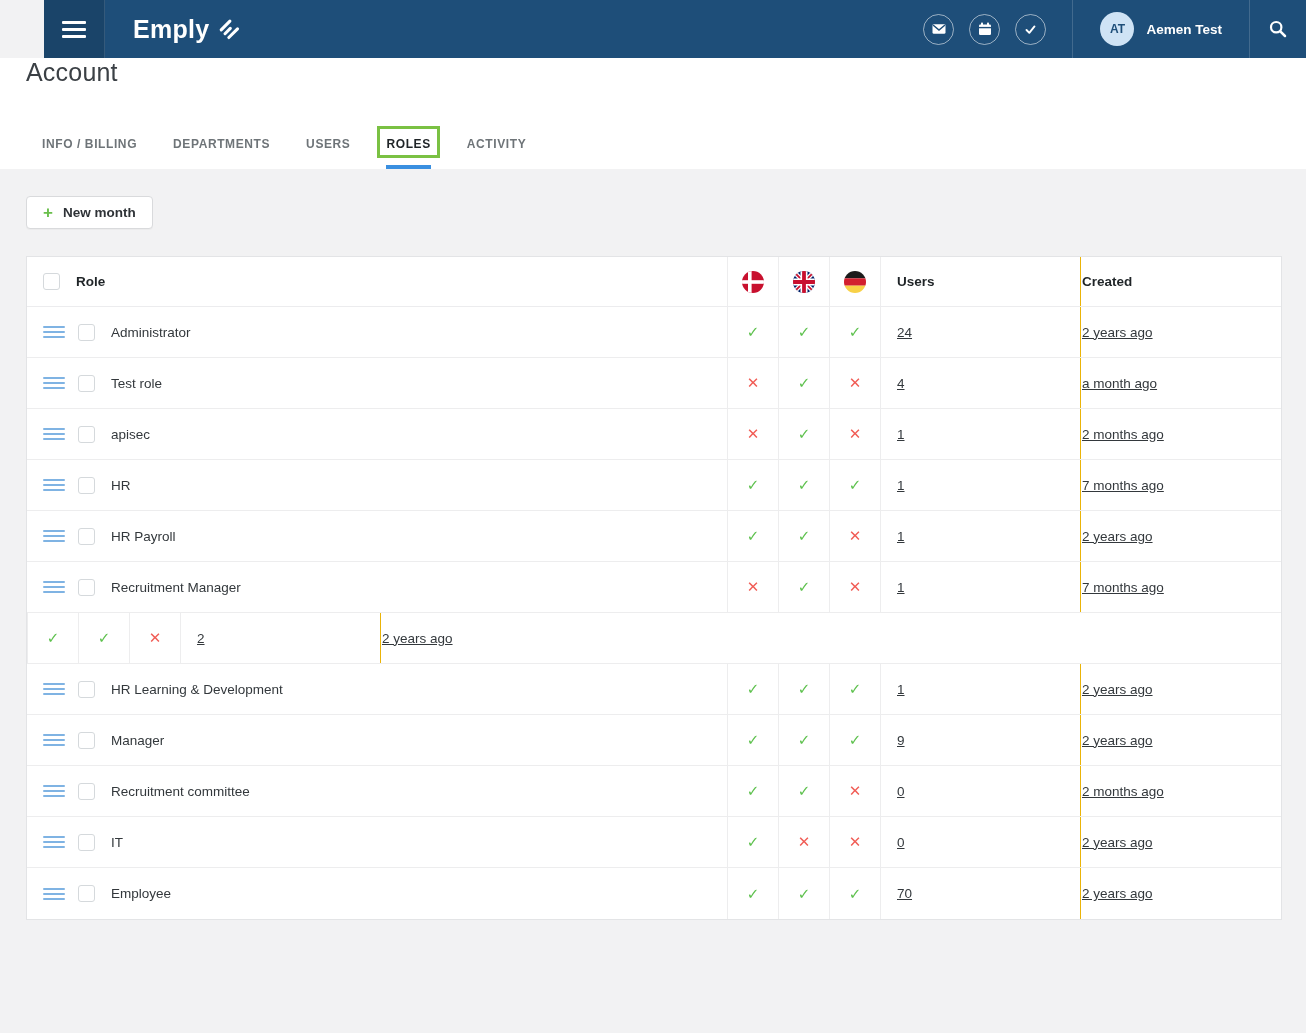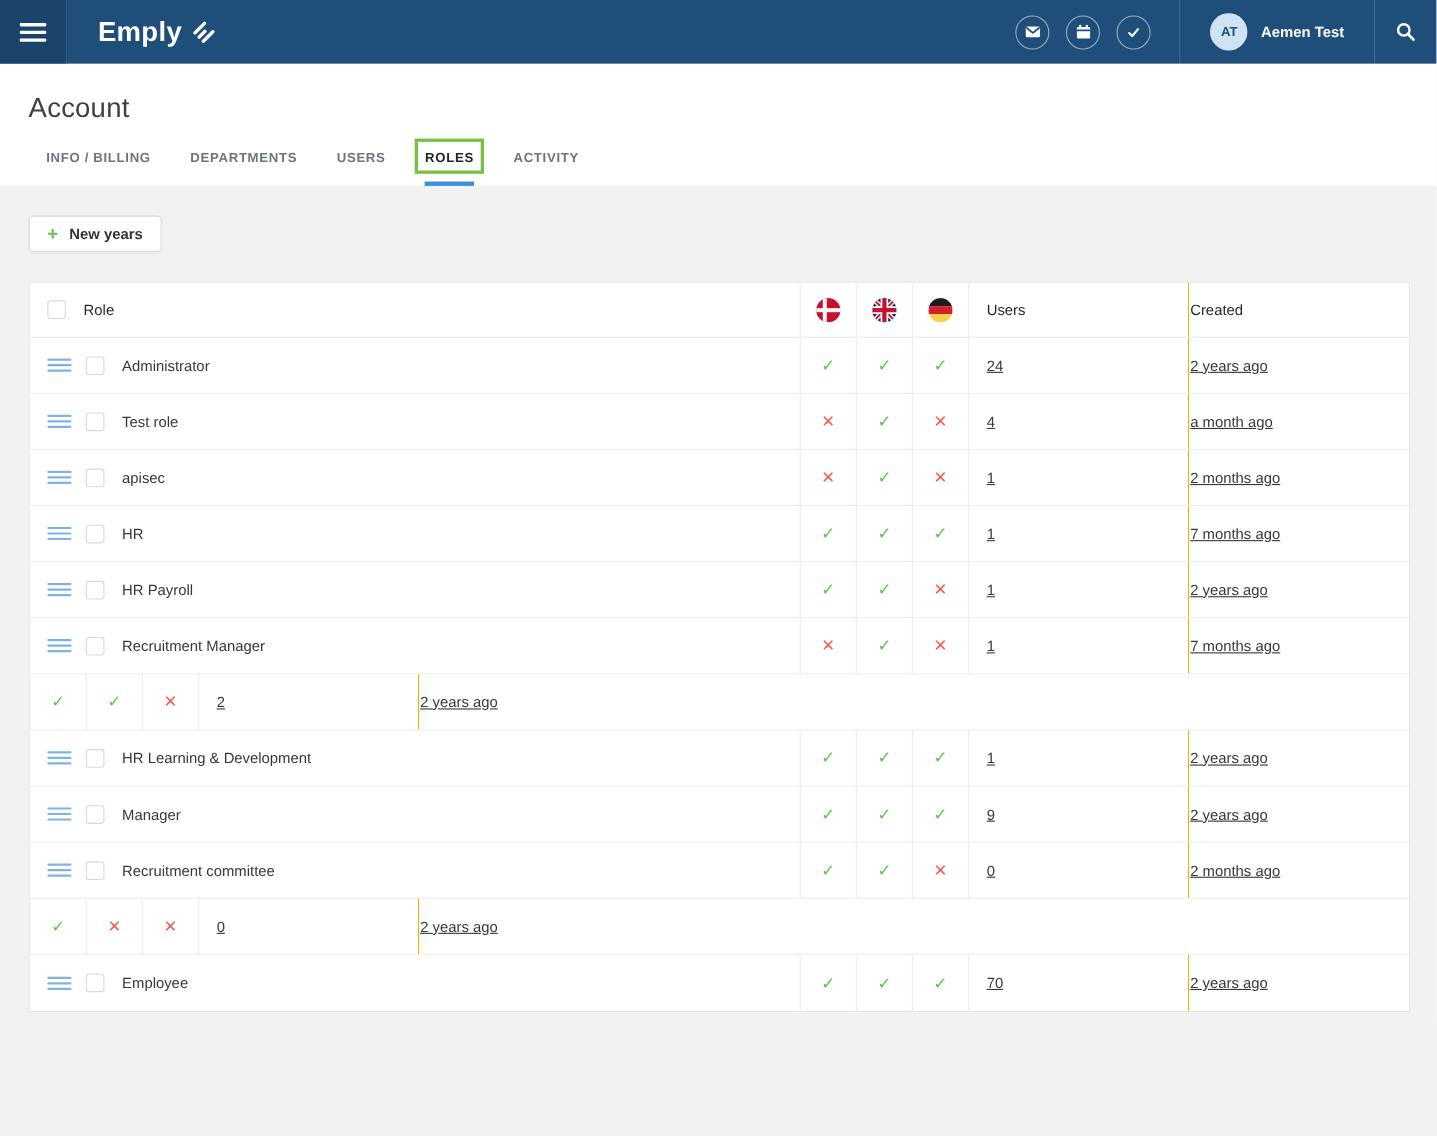--- a/index.html
+++ b/index.html
@@ -5,41 +5,41 @@
   :root{
     --topbar-bg:#1e4e79; --menu-bg:#1a4469; --avatar-bg:#cfe3f5; --page-bg:#f2f2f3;
     --tab-underline:#3a8fe0; --annotation-green:#7ac143; --plus-green:#6abf4c;
     --check-green:#5ec14e; --cross-red:#f15c55; --handle-blue:#7fb3e3;
   }
   *{box-sizing:border-box; margin:0; padding:0;}
   html,body{width:1306px; height:1033px; overflow:hidden;}
   body{font-family:"Liberation Sans", sans-serif; background:var(--page-bg); color:#33383c;}
 
   
-  .topbar{height:58px; background:var(--topbar-bg); display:flex; align-items:stretch;}
+  .topbar{height:58px; background:var(--topbar-bg); display:flex; align-items:stretch;margin-left:44px;}
   .menu-btn{width:61px; background:var(--menu-bg); border-right:1px solid rgba(255,255,255,.12);
     display:flex; align-items:center; justify-content:center; cursor:pointer;}
   .hamburger{display:flex; flex-direction:column; gap:4px;}
   .hamburger i{display:block; width:24px; height:3px; background:#fff; border-radius:1px;}
   .logo{display:flex; align-items:center; gap:7px; margin-left:28px; cursor:pointer;}
   .logo-text{color:#fff; font-size:25px; font-weight:600; letter-spacing:.3px;}
   .tb-spacer{flex:1;}
   .tb-icons{display:flex; align-items:center; gap:15px; margin-right:26px;}
   .circle-btn{width:31px; height:31px; border-radius:50%; border:1px solid rgba(255,255,255,.55);
     background:transparent; display:flex; align-items:center; justify-content:center; cursor:pointer;}
   .tb-divider{width:1px; background:rgba(255,255,255,.16);}
   .user{display:flex; align-items:center; gap:12px; padding:12px 27px; cursor:pointer;}
   .avatar{width:34px; height:34px; border-radius:50%; background:var(--avatar-bg); color:var(--topbar-bg);
     font-size:12px; font-weight:700; display:flex; align-items:center; justify-content:center;}
   .user-name{color:#fff; font-size:13.5px; font-weight:700;}
   .search{width:56px; display:flex; align-items:center; justify-content:center; cursor:pointer;}
 
   
   .page-header{background:#fff; height:111px; position:relative; padding-left:26px;}
-  .page-title{font-size:25px; font-weight:400; color:#3b4045; padding-top:26px; letter-spacing:.2px;}
+  .page-title{font-size:25px; font-weight:400; color:#3b4045; letter-spacing:.2px;}
   .tabs{position:absolute; bottom:0; left:42px; display:flex; gap:36px;}
   .tab{position:relative; padding-bottom:17px; cursor:pointer;}
   .tab-label{font-size:12px; font-weight:700; letter-spacing:.6px; color:#6e7478; white-space:nowrap;}
   .tab.active .tab-label{color:#1f2427;}
   .tab .underline{position:absolute; left:0; right:0; bottom:0; height:4px; background:var(--tab-underline);}
   .tab .hl-box{position:absolute; left:-9px; right:-9px; top:-8px; height:32px;
     border:3px solid var(--annotation-green); pointer-events:none;}
 
   
   .content{padding:27px 26px 0 26px;}
@@ -53,21 +53,21 @@
   .table{margin-top:27px; background:#fff; border:1px solid #e3e4e6; width:1256px;}
   .thead,.trow{display:flex; align-items:stretch;}
   .thead{height:50px; border-bottom:1px solid #ececee;}
   .trow{height:51px; border-bottom:1px solid #ededee;}
   .trow:last-child{border-bottom:none;}
   .cell{display:flex; align-items:center;}
   .cell.main{flex:1; padding-left:16px;}
   .cell.flagcol{width:51px; border-left:1px solid #ededee; justify-content:center;}
   .cell.users{width:200px; border-left:1px solid #ededee; padding-left:16px;}
   .cell.created{width:201px; border-left:1px solid #eab308; padding-left:1px;}
-  .th-label{font-size:13.5px; font-weight:400; color:#1f2427;}
+  .th-label{font-size:13.5px; font-weight:700; color:#1f2427;}
   .checkbox{width:17px; height:17px; border:1px solid #d5d9dc; border-radius:3px; background:#fff;
     display:inline-block; cursor:pointer; flex:none;}
   .thead .checkbox{margin-right:16px;}
   .drag{display:flex; flex-direction:column; gap:3px; width:22px; margin-right:13px; cursor:grab; flex:none;}
   .drag i{display:block; height:2px; background:var(--handle-blue); border-radius:1px;}
   .trow .checkbox{margin-right:16px;}
   .role-name{font-size:13.5px; color:#33383c; cursor:pointer;}
   .mark{font-size:15px; font-weight:700; font-family:"DejaVu Sans", sans-serif;}
   .mark.ok{color:var(--check-green);}
   .mark.no{color:var(--cross-red);}
@@ -137,21 +137,21 @@
       <div class="tab"><span class="tab-label">DEPARTMENTS</span></div>
       <div class="tab"><span class="tab-label">USERS</span></div>
       <div class="tab active"><span class="tab-label">ROLES</span><i class="underline"></i><i class="hl-box"></i></div>
       <div class="tab"><span class="tab-label">ACTIVITY</span></div>
     </div>
 </div>
 
 <div class="content">
   <button class="new-role-btn">
     <span class="plus">+</span>
-    <span class="lbl">New years</span>
+    <span class="lbl">New month</span>
   </button>
 
   <div class="table">
     <div class="thead">
       <div class="cell main">
         <span class="checkbox"></span>
         <span class="th-label">Role</span>
       </div>
       <div class="cell flagcol">
         <svg width="22" height="22" viewBox="0 0 22 22">
@@ -460,20 +460,29 @@
           </div>
     <div class="cell users">
             <span class="val">0</span>
           </div>
     <div class="cell created">
             <span class="val">2 months ago</span>
           </div>
   </div>
 
   <div class="trow">
+    <div class="cell main">
+      <span class="drag">
+              <i></i>
+              <i></i>
+              <i></i>
+            </span>
+      <span class="checkbox"></span>
+      <span class="role-name">IT</span>
+    </div>
     <div class="cell flagcol">
             <span class="mark ok">✓</span>
           </div>
     <div class="cell flagcol">
             <span class="mark no">✕</span>
           </div>
     <div class="cell flagcol">
             <span class="mark no">✕</span>
           </div>
     <div class="cell users">

